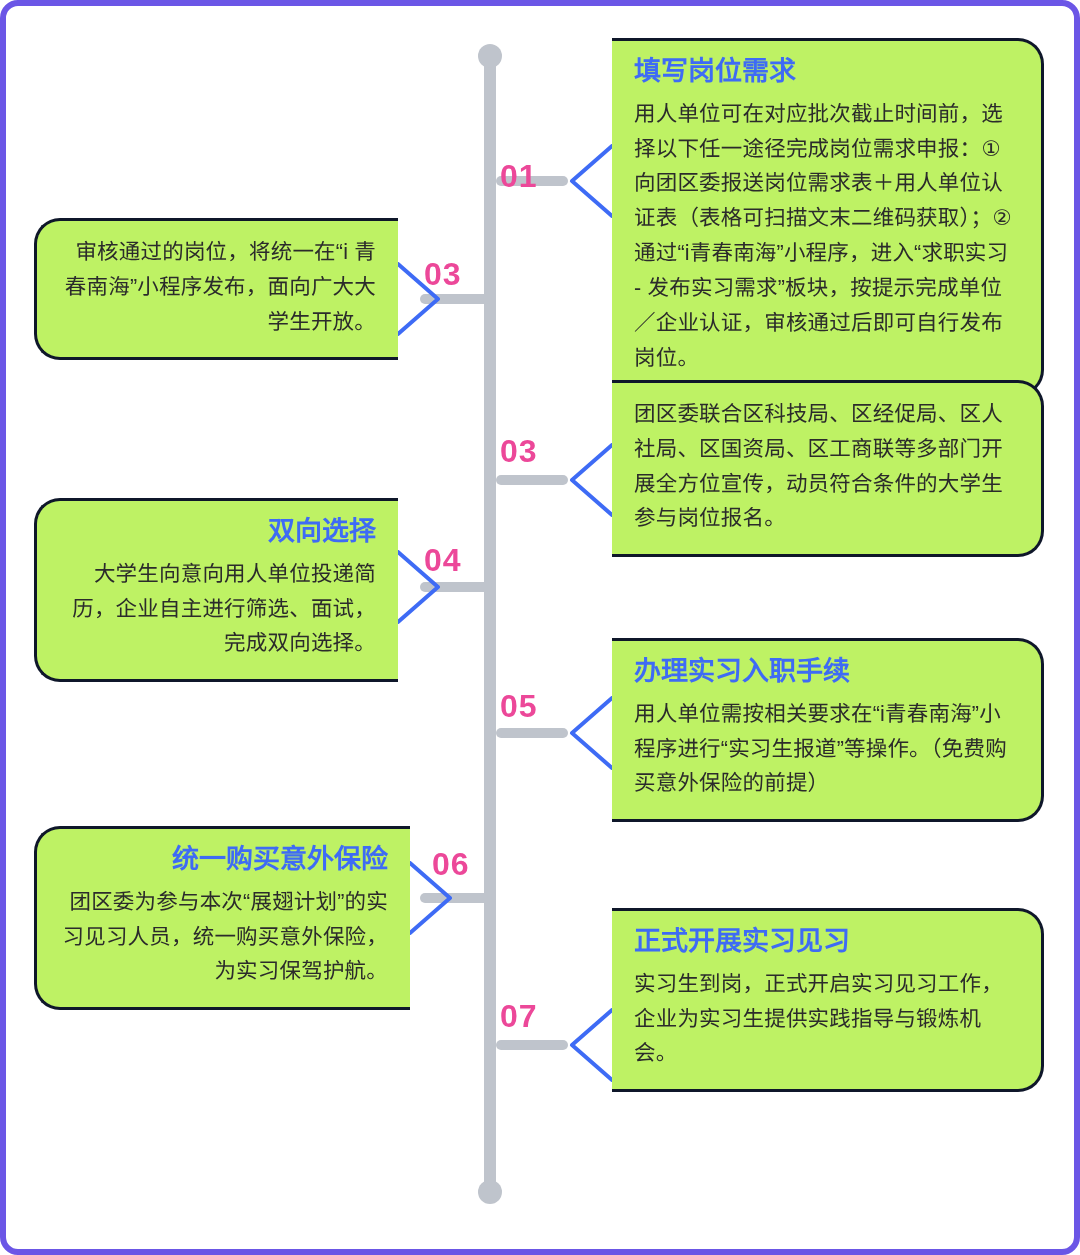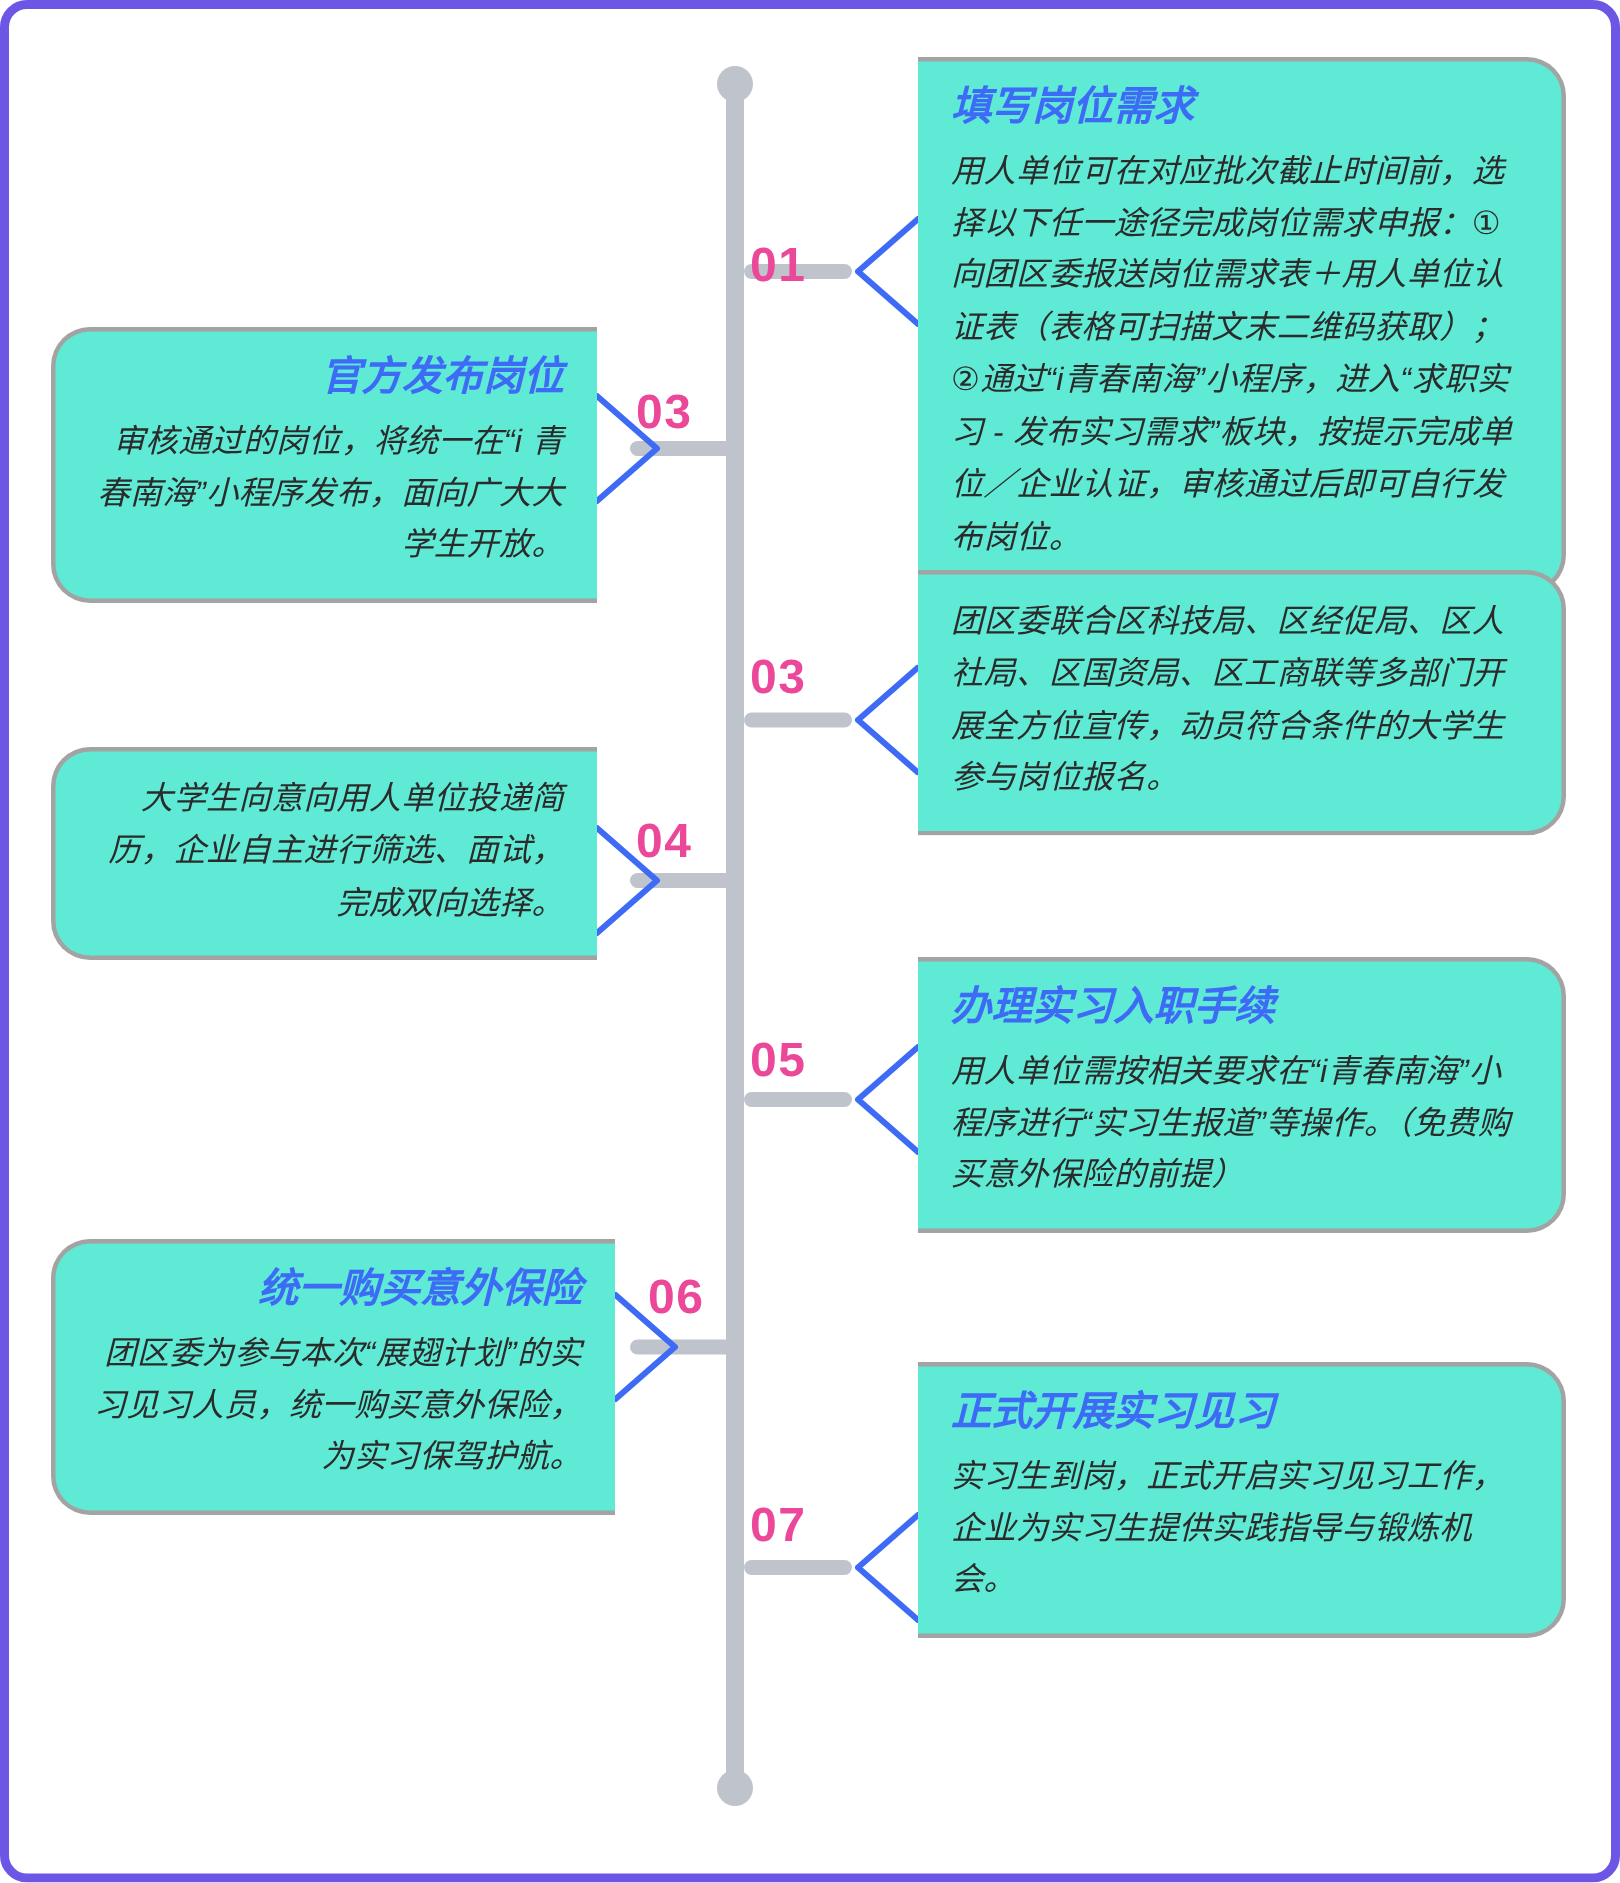--- a/index.html
+++ b/index.html
@@ -64,25 +64,24 @@
     font-weight: bold;
     color: #ec4899;
     letter-spacing: 1px;
     line-height: 1;
   }
 
   
   .card {
     position: absolute;
     box-sizing: border-box;
-    border: 3px solid #a3a3a3;
+    border: 3px solid #0f172a;
     border-radius: 26px;
-    background: #5eead4;
+    background: #bef264;
     padding: 14px 22px 18px 22px;
-    font-style: italic;
   }
   .card.right { border-left: none; border-top-left-radius: 0; border-bottom-left-radius: 0; }
   .card.left  { border-right: none; border-top-right-radius: 0; border-bottom-right-radius: 0; }
 
   
   .notch {
     position: absolute;
     width: 46px;
     height: 74px;
     overflow: hidden;
@@ -138,21 +137,20 @@
 </div>
 
 <div class="stub left" style="top:294px;"></div>
 <div class="step-num" style="left:424px; top:258px;">03</div>
 <div class="notch" style="left:396px; top:262px;">
   <svg width="46" height="74" viewBox="0 0 46 74">
       <polyline points="2,2 42,37 2,72" fill="none" stroke="#3e6bf5" stroke-width="4" stroke-linecap="round" stroke-linejoin="round"></polyline>
     </svg>
 </div>
 <div class="card left" id="card-02">
-  <div class="card-title">官方发布岗位</div>
   <div class="card-body">审核通过的岗位，将统一在“i 青春南海”小程序发布，面向广大大学生开放。</div>
 </div>
 
 <div class="stub right" style="top:475px;"></div>
 <div class="step-num" style="left:500px; top:435px;">03</div>
 <div class="notch" style="left:568px; top:443px;">
   <svg width="46" height="74" viewBox="0 0 46 74">
       <polyline points="44,2 4,37 44,72" fill="none" stroke="#3e6bf5" stroke-width="4" stroke-linecap="round" stroke-linejoin="round"></polyline>
     </svg>
 </div>
@@ -161,20 +159,21 @@
 </div>
 
 <div class="stub left" style="top:582px;"></div>
 <div class="step-num" style="left:424px; top:544px;">04</div>
 <div class="notch" style="left:396px; top:550px;">
   <svg width="46" height="74" viewBox="0 0 46 74">
       <polyline points="2,2 42,37 2,72" fill="none" stroke="#3e6bf5" stroke-width="4" stroke-linecap="round" stroke-linejoin="round"></polyline>
     </svg>
 </div>
 <div class="card left" id="card-04">
+  <div class="card-title">双向选择</div>
   <div class="card-body">大学生向意向用人单位投递简历，企业自主进行筛选、面试，完成双向选择。</div>
 </div>
 
 <div class="stub right" style="top:728px;"></div>
 <div class="step-num" style="left:500px; top:690px;">05</div>
 <div class="notch" style="left:568px; top:696px;">
   <svg width="46" height="74" viewBox="0 0 46 74">
       <polyline points="44,2 4,37 44,72" fill="none" stroke="#3e6bf5" stroke-width="4" stroke-linecap="round" stroke-linejoin="round"></polyline>
     </svg>
 </div>

